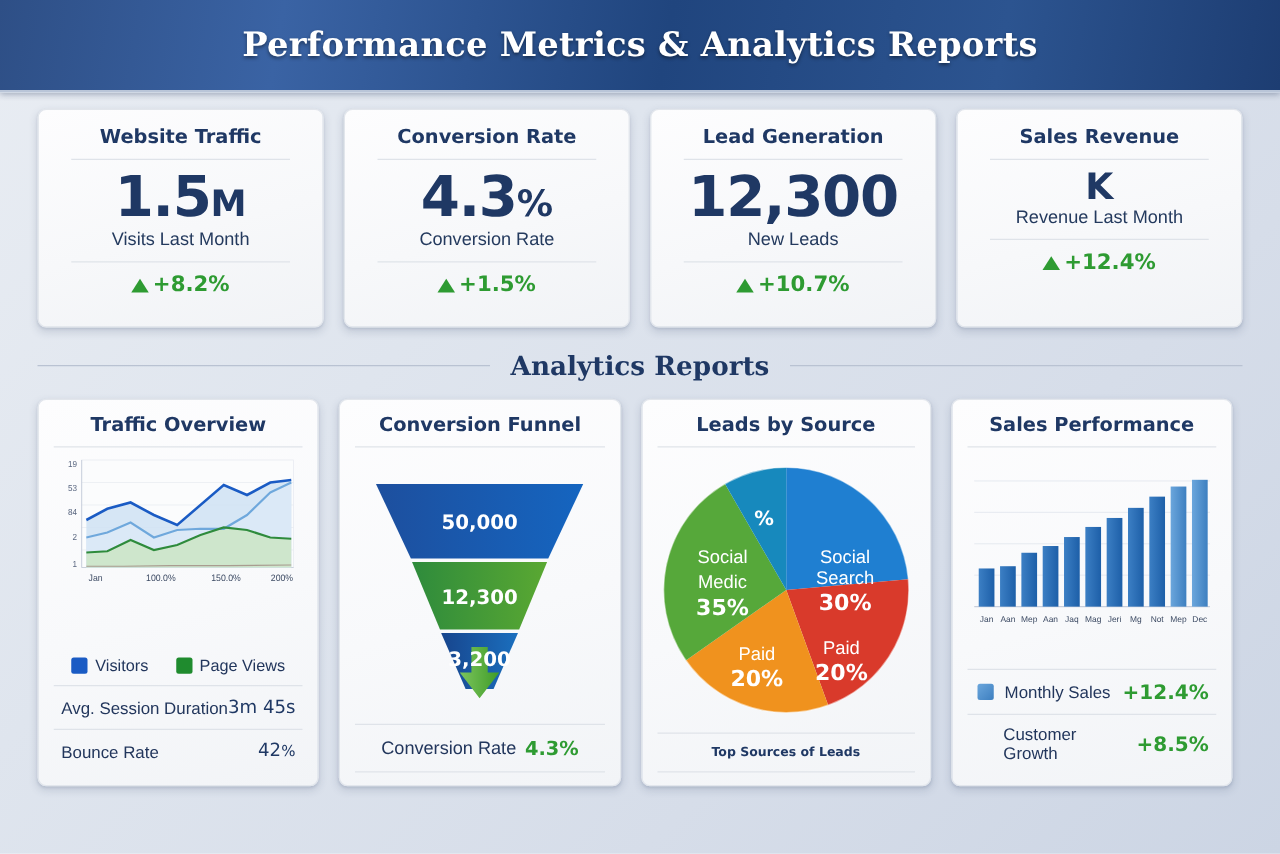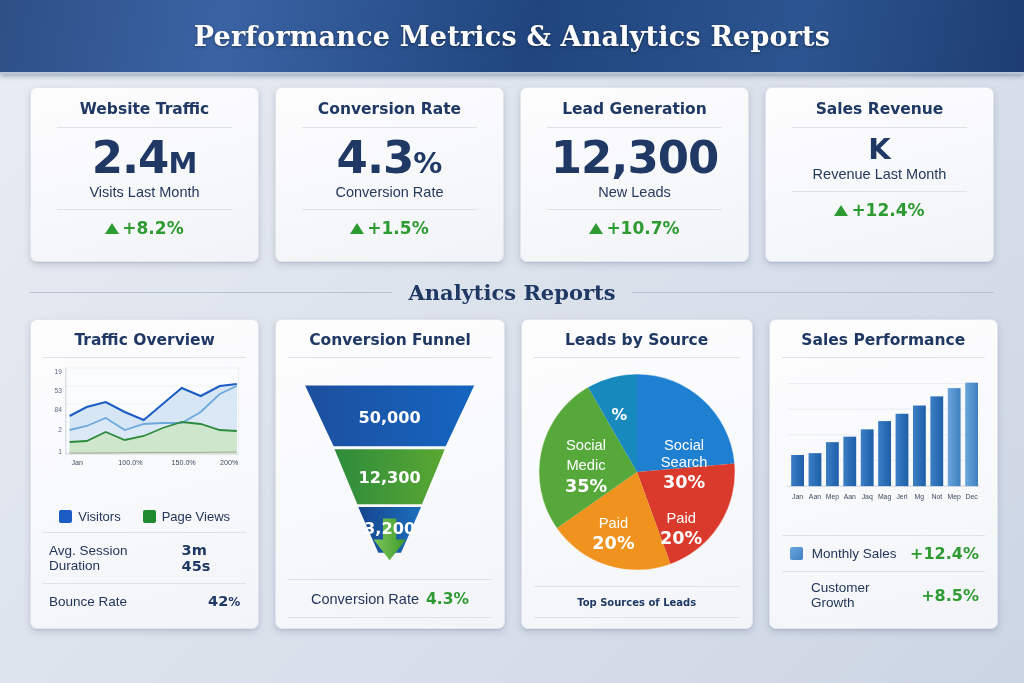--- a/index.html
+++ b/index.html
@@ -97,21 +97,21 @@
     font-family: "DejaVu Serif", serif;
     font-weight: bold;
     font-size: 21px;
     color: #1f3864;
   }
 
   
   .report-row {
     display: flex;
     gap: 16px;
-    padding: 14px 26px 0 30px;
+    padding: 14px 38px 0 30px;
   }
   .report-card {
     flex: 1 1 0;
     height: 310px;
     background: linear-gradient(165deg, #fdfdfe 0%, #f8f9fb 55%, #f2f4f7 100%);
     border: 1px solid #e2e6ec;
     border-radius: 7px;
     box-shadow: 0 3px 7px rgba(40,60,95,.17), 0 1px 2px rgba(40,60,95,.10);
     display: flex; flex-direction: column;
     padding: 11px 12px 10px 12px;
@@ -132,21 +132,21 @@
   .legend { display: flex; justify-content: center; gap: 22px; padding: 6px 0 8px 0; }
   .legend-item { display: flex; align-items: center; gap: 6px; font-size: 13px; color: #22365c; }
   .swatch { width: 13px; height: 13px; border-radius: 2px; }
 
   .stat-row {
     display: flex; align-items: center; justify-content: space-between;
     padding: 9px 6px 9px 6px;
     font-size: 13.5px;
     color: #22365c;
   }
-  .stat-val { font-family: "DejaVu Sans", sans-serif; font-weight: bold; color: #1f3864; font-size: 14.5px; }
+  .stat-val { font-family: "DejaVu Sans", sans-serif; font-weight: normal; color: #1f3864; font-size: 14.5px; }
   .stat-val .small { font-size: 12px; }
 
   
   .funnel-wrap { flex: 1; display: flex; flex-direction: column; align-items: center; justify-content: center; padding-top: 4px; }
   .funnel-footer {
     display: flex; align-items: center; justify-content: center; gap: 7px;
     padding: 10px 0 9px 0; font-size: 14.5px; color: #22365c;
   }
   .funnel-footer .val { font-family: "DejaVu Sans", sans-serif; font-weight: bold; color: #2e9b32; font-size: 15.5px; }
 
@@ -177,21 +177,21 @@
 <div class="header">
   <div class="header-title">Performance Metrics &amp; Analytics Reports</div>
 </div>
 
 <div class="kpi-row">
 
   <div class="kpi-card">
     <div class="kpi-title">Website Traffic</div>
     <div class="kpi-rule"></div>
     <div class="kpi-value">
-      <span>2.4</span>
+      <span>1.5</span>
         <span class="suffix">M</span>
     </div>
     <div class="kpi-sub">Visits Last Month</div>
     <div class="kpi-rule"></div>
     <div class="kpi-delta">
       <span class="tri-up"></span>
       <span>+8.2%</span>
     </div>
   </div>
 

